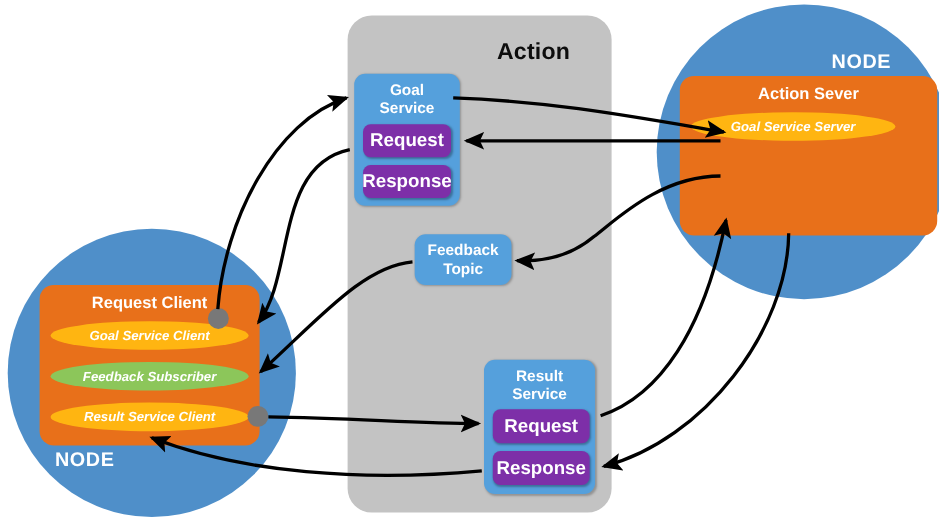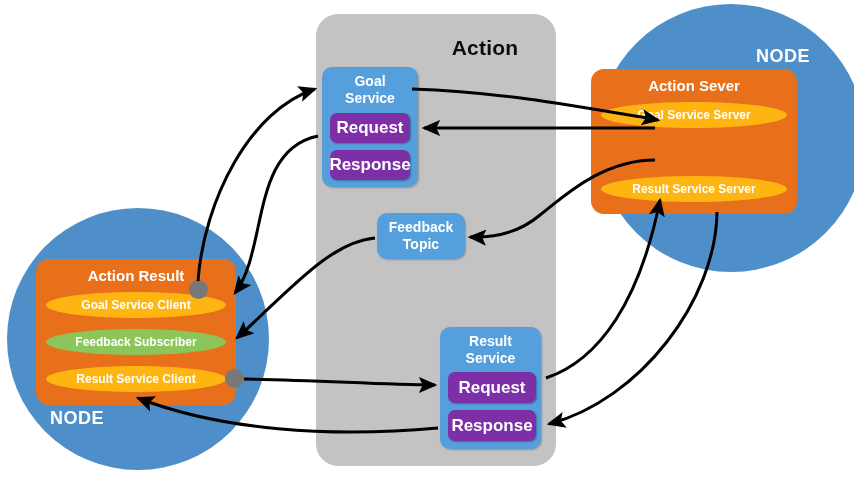--- a/index.html
+++ b/index.html
@@ -107,21 +107,21 @@
   }
   #node-server-label { left: 756px; top: 46px; }
   #node-client-label { left: 50px;  top: 408px; }
 
   
   .orange-box {
     position: absolute;
     background: #e8701a;
     border-radius: 13px;
   }
-  #server-box { left: 591px; top: 69px;  width: 206px; height: 145px; }
+  #server-box { left: 618px; top: 69px;  width: 206px; height: 145px; padding-left: 28px; }
   #client-box { left: 36px;  top: 259px; width: 200px; height: 146px; }
 
   .orange-title {
     position: absolute;
     left: 0; right: 0;
     text-align: center;
     color: #ffffff;
     font-weight: bold;
     font-size: 15px;
     top: 8px;
@@ -132,20 +132,21 @@
     position: absolute;
     border-radius: 50%;
     color: #ffffff;
     font-weight: bold;
     font-size: 12px;
     display: flex;
     align-items: center;
     justify-content: center;
     text-align: left;
     white-space: nowrap;
+    font-style: italic;
   }
   .pill.yellow { background: #ffb511; }
   .pill.green  { background: #8cc65a; }
 
   #server-box .pill { left: 10px; width: 186px; height: 26px; }
   #server-box .pill.p1 { top: 33px; }
   #server-box .pill.p2 { top: 70px; }
   #server-box .pill.p3 { top: 107px; }
 
   #client-box .pill { left: 10px; width: 180px; height: 26px; }
@@ -203,28 +204,27 @@
     <div class="rr-box req">Request</div>
     <div class="rr-box resp">Response</div>
   </div>
 
   <div class="node-circle" id="node-server"></div>
   <div class="node-label" id="node-server-label">NODE</div>
 
   <div class="orange-box" id="server-box">
     <div class="orange-title">Action Sever</div>
     <div class="pill yellow p1">Goal Service Server</div>
-    <div class="pill yellow p3">Result Service Server</div>
   </div>
 
   <div class="node-circle" id="node-client"></div>
   <div class="node-label" id="node-client-label">NODE</div>
 
   <div class="orange-box" id="client-box">
-    <div class="orange-title">Action Result</div>
+    <div class="orange-title">Request Client</div>
     <div class="pill yellow p1">Goal Service Client</div>
     <div class="pill yellow p3">Result Service Client</div>
     <div class="pill green p2">Feedback Subscriber</div>
   </div>
 
   <div class="connector-dot" id="dot-goal-client"></div>
   <div class="connector-dot" id="dot-result-client"></div>
 
   <svg id="arrows" viewBox="0 0 854 480" xmlns="http://www.w3.org/2000/svg">
     <defs>

